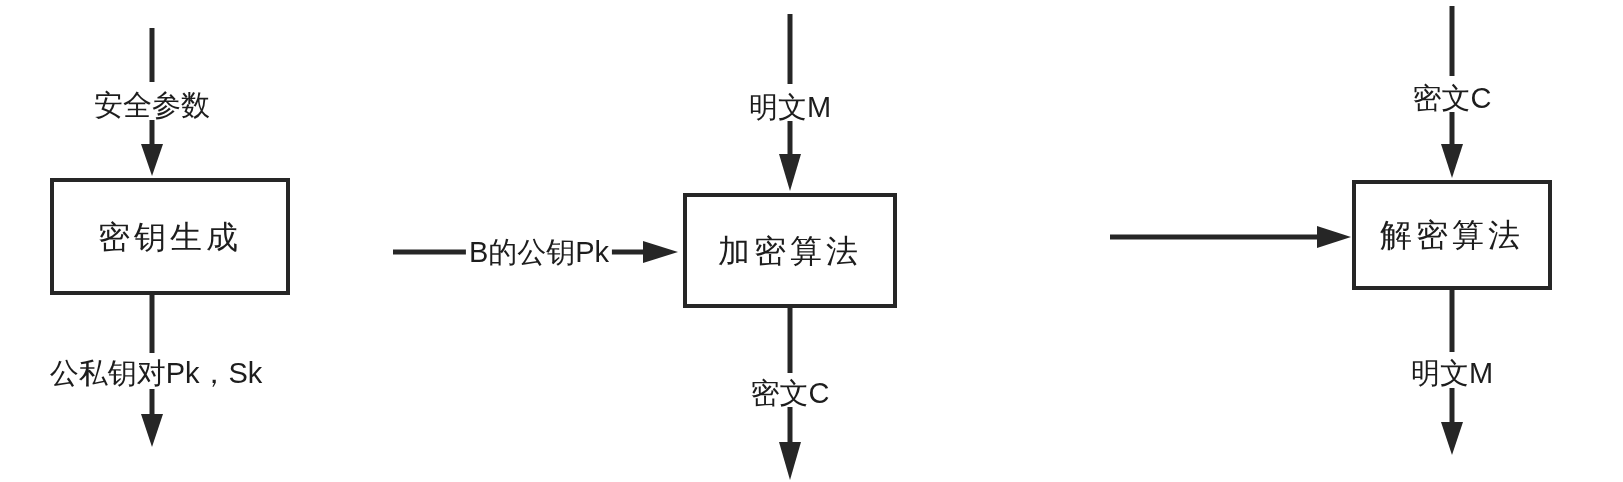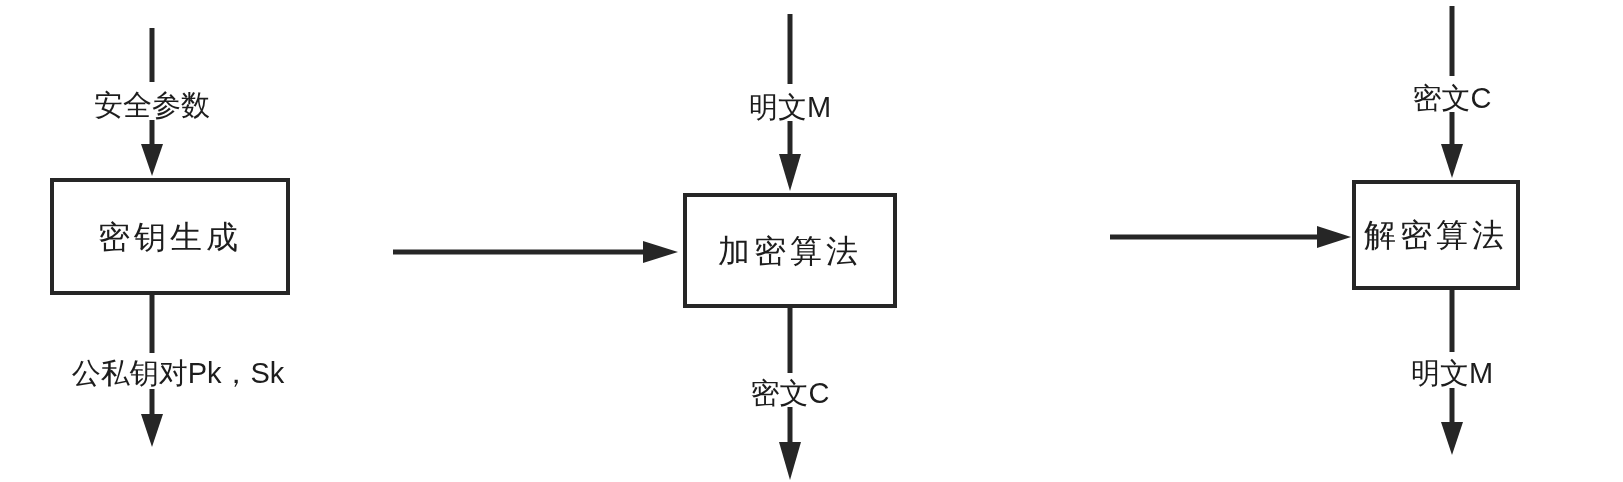--- a/index.html
+++ b/index.html
@@ -77,27 +77,28 @@
     <polygon class="head" points="1317,226 1317,248 1351,237"></polygon>
     <line class="wire" x1="1452" y1="288" x2="1452" y2="352"></line>
     <line class="wire" x1="1452" y1="388" x2="1452" y2="424"></line>
     <polygon class="head" points="1441,422 1463,422 1452,455"></polygon>
   </svg>
 
   <div class="label" style="left:152px;top:88px;">安全参数</div>
   <div class="box" style="left:50px;top:178px;width:240px;height:117px;">
     <div>密钥生成</div>
   </div>
-  <div class="label" style="left:156px;top:356px;margin-left:22px;">公私钥对Pk，Sk</div>
+  <div class="label" style="left:156px;top:356px;">公私钥对Pk，Sk</div>
 
   <div class="label" style="left:790px;top:90px;">明文M</div>
+  <div class="label on-line" style="left:539px;top:235px;">B的公钥Pk</div>
   <div class="box" style="left:683px;top:193px;width:214px;height:115px;">
     <div>加密算法</div>
   </div>
   <div class="label" style="left:790px;top:376px;">密文C</div>
 
   <div class="label" style="left:1452px;top:81px;">密文C</div>
-  <div class="box" style="left:1352px;top:180px;width:168px;height:110px;">
+  <div class="box" style="left:1352px;top:180px;width:200px;height:110px;">
     <div>解密算法</div>
   </div>
   <div class="label" style="left:1452px;top:356px;">明文M</div>
 
 </div>
 
 </body></html>

